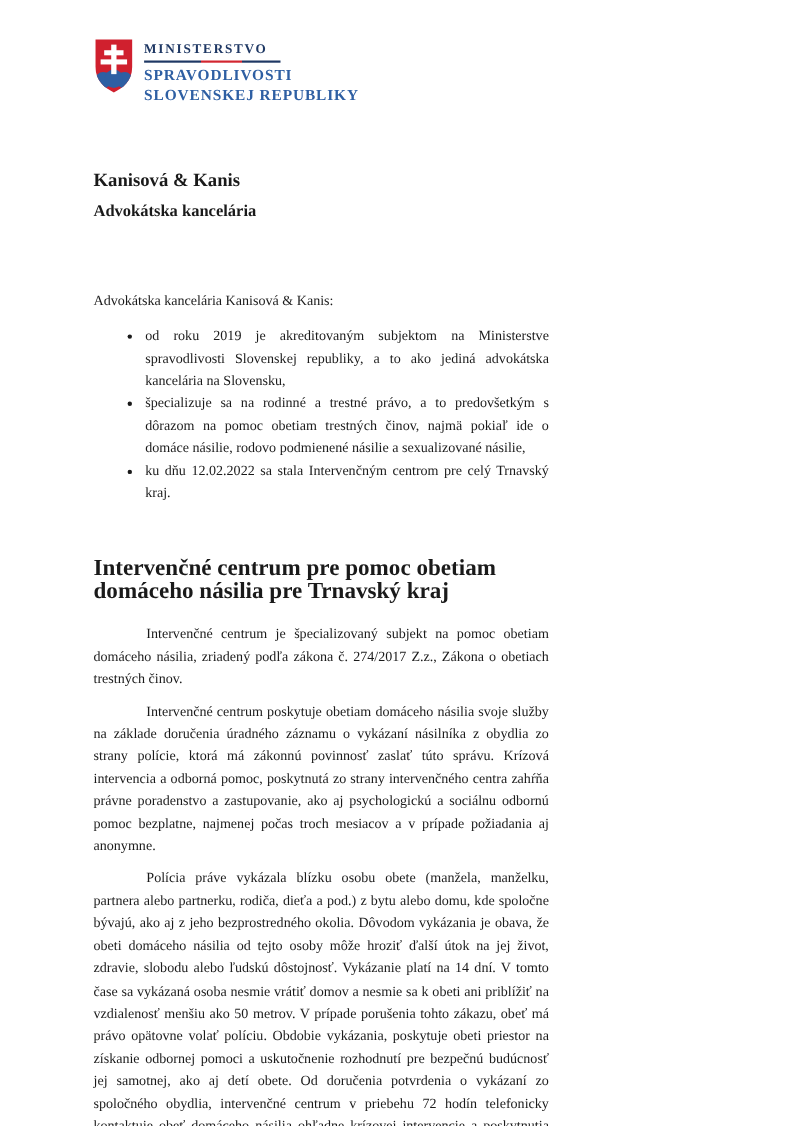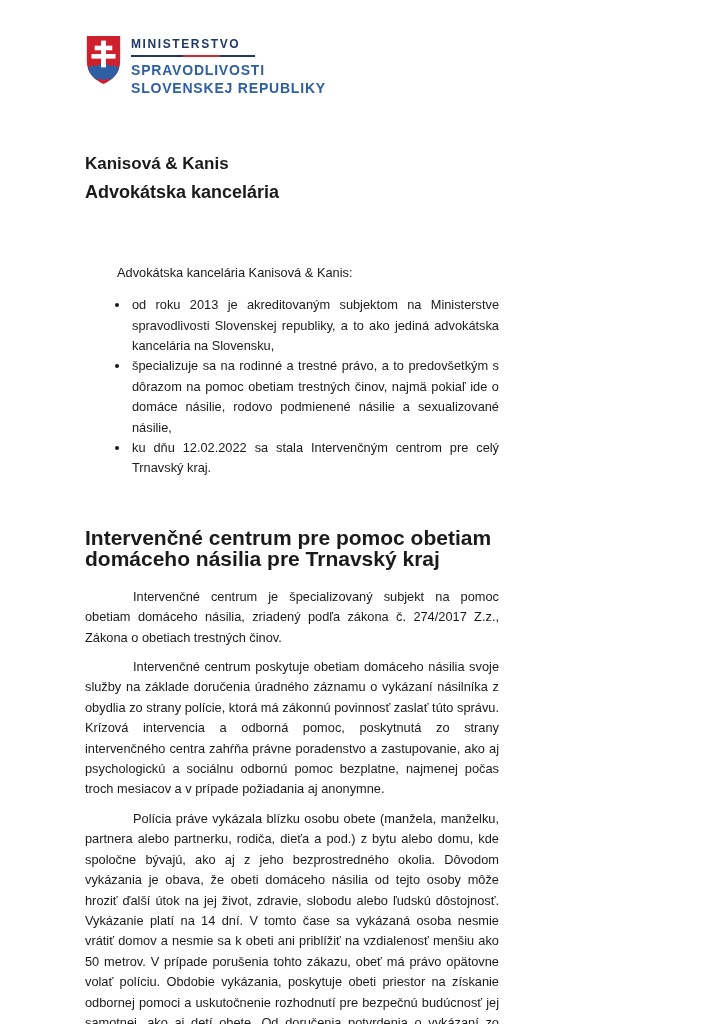--- a/index.html
+++ b/index.html
@@ -8,21 +8,21 @@
     background: #ffffff;
   }
   .page {
     width: 584px;
     height: 1024px;
     background: #ffffff;
     box-sizing: border-box;
     padding: 34px 85px 0 85px;
     overflow: hidden;
     position: relative;
-    font-family: Liberation Sans, sans-serif;
+    font-family: Liberation Serif, serif;
     color: #1a1a1a;
   }
 
   
   .logo {
     display: flex;
     align-items: flex-start;
     gap: 9px;
   }
   .logo-shield { width: 37px; height: 52px; flex: 0 0 auto; }
@@ -53,31 +53,30 @@
 
   
   .firm-name {
     margin-top: 56px;
     font-size: 17px;
     font-weight: bold;
     line-height: 22px;
   }
   .firm-subtitle {
     margin-top: 9px;
-    font-size: 18px;
+    font-size: 15px;
     font-weight: bold;
     line-height: 17px;
   }
 
   
   .intro-lead {
     margin-top: 62px;
     font-size: 12.8px;
     line-height: 20px;
-    margin-left: 32px;
   }
   ul.bullets {
     margin: 12px 0 0 0;
     padding-left: 45px;
     list-style: disc outside;
   }
   ul.bullets li {
     font-size: 12.8px;
     line-height: 20.4px;
     text-align: justify;
@@ -130,21 +129,21 @@
       <div class="logo-line2">SPRAVODLIVOSTI</div>
       <div class="logo-line3">SLOVENSKEJ REPUBLIKY</div>
     </div>
   </div>
 
   <div class="firm-name">Kanisová &amp; Kanis</div>
   <div class="firm-subtitle">Advokátska kancelária</div>
 
   <div class="intro-lead">Advokátska kancelária Kanisová &amp; Kanis:</div>
   <ul class="bullets">
-    <li>od roku 2013 je akreditovaným subjektom na Ministerstve spravodlivosti Slovenskej republiky, a to ako jediná advokátska kancelária na Slovensku,</li>
+    <li>od roku 2019 je akreditovaným subjektom na Ministerstve spravodlivosti Slovenskej republiky, a to ako jediná advokátska kancelária na Slovensku,</li>
     <li>špecializuje sa na rodinné a trestné právo, a to predovšetkým s dôrazom na pomoc obetiam trestných činov, najmä pokiaľ ide o domáce násilie, rodovo podmienené násilie a sexualizované násilie,</li>
     <li>ku dňu 12.02.2022 sa stala Intervenčným centrom pre celý Trnavský kraj.</li>
   </ul>
 
   <div class="section-heading">Intervenčné centrum pre pomoc obetiam domáceho násilia pre Trnavský kraj</div>
   <p class="body-para first">Intervenčné centrum je špecializovaný subjekt na pomoc obetiam domáceho násilia, zriadený podľa zákona č. 274/2017 Z.z., Zákona o obetiach trestných činov.</p>
   <p class="body-para">Intervenčné centrum poskytuje obetiam domáceho násilia svoje služby na základe doručenia úradného záznamu o vykázaní násilníka z obydlia zo strany polície, ktorá má zákonnú povinnosť zaslať túto správu. Krízová intervencia a odborná pomoc, poskytnutá zo strany intervenčného centra zahŕňa právne poradenstvo a zastupovanie, ako aj psychologickú a sociálnu odbornú pomoc bezplatne, najmenej počas troch mesiacov a v prípade požiadania aj anonymne.</p>
   <p class="body-para">Polícia práve vykázala blízku osobu obete (manžela, manželku, partnera alebo partnerku, rodiča, dieťa a pod.) z bytu alebo domu, kde spoločne bývajú, ako aj z jeho bezprostredného okolia. Dôvodom vykázania je obava, že obeti domáceho násilia od tejto osoby môže hroziť ďalší útok na jej život, zdravie, slobodu alebo ľudskú dôstojnosť. Vykázanie platí na 14 dní. V tomto čase sa vykázaná osoba nesmie vrátiť domov a nesmie sa k obeti ani priblížiť na vzdialenosť menšiu ako 50 metrov. V prípade porušenia tohto zákazu, obeť má právo opätovne volať políciu. Obdobie vykázania, poskytuje obeti priestor na získanie odbornej pomoci a uskutočnenie rozhodnutí pre bezpečnú budúcnosť jej samotnej, ako aj detí obete. Od doručenia potvrdenia o vykázaní zo spoločného obydlia, intervenčné centrum v priebehu 72 hodín telefonicky kontaktuje obeť domáceho násilia ohľadne krízovej intervencie a poskytnutia odbornej pomoci advokáta, psychológa a sociálneho pracovníka. Z tohto dôvodu je dôležité, aby obeť domáceho násilia, poskytla polícii svoje aktuálne kontaktné údaje a telefónne číslo. Pomoc centra obeť môže kedykoľvek odmietnuť alebo o ňu kedykoľvek neskôr požiadať. V prípade, že už je poskytovaná pomoc inou organizáciou alebo obeť má zabezpečené právne zastupovanie, môže naďalej využívať aj služby intervenčného centra.</p>
   <p class="body-para">Lehotu vykázania je možné predĺžiť podaním návrhu na vydanie neodkladného opatrenia; vykázanie sa tým predlžuje do času konečného rozhodnutia o tomto návrhu. So zvažovaním tejto možnosti ako aj s podaním takéhoto návrhu obeti pomáha intervenčné centrum.</p>
 

